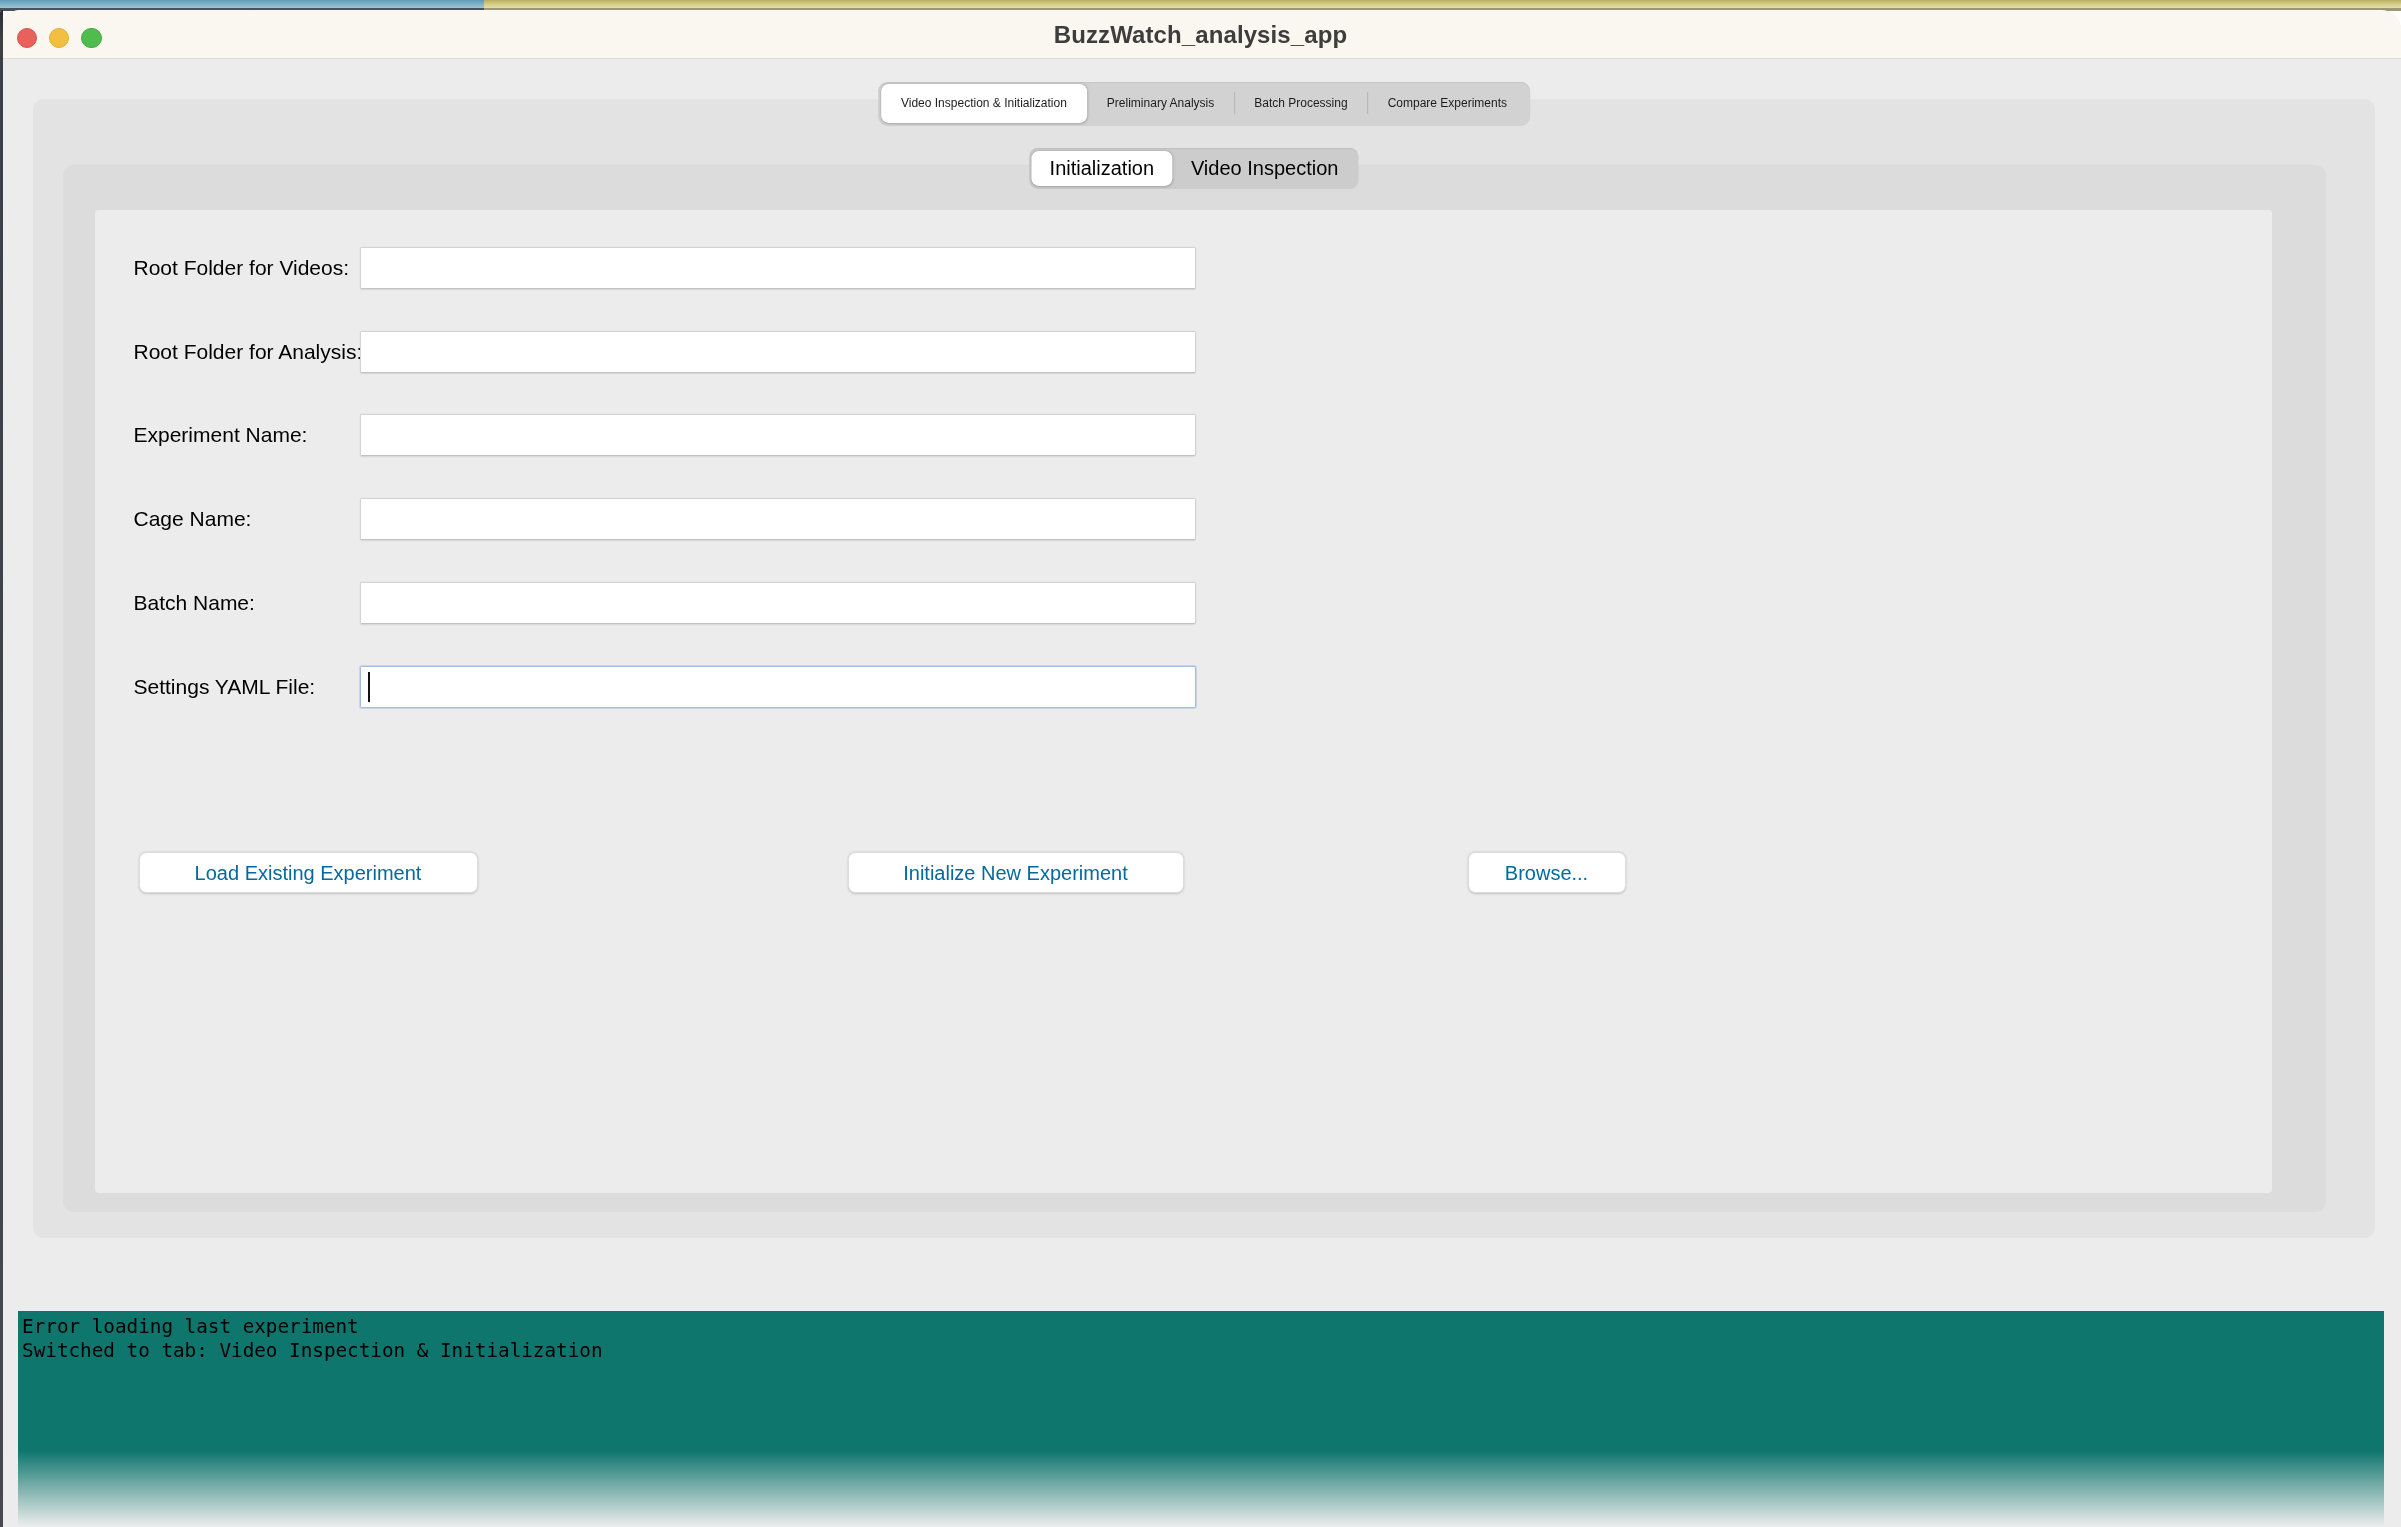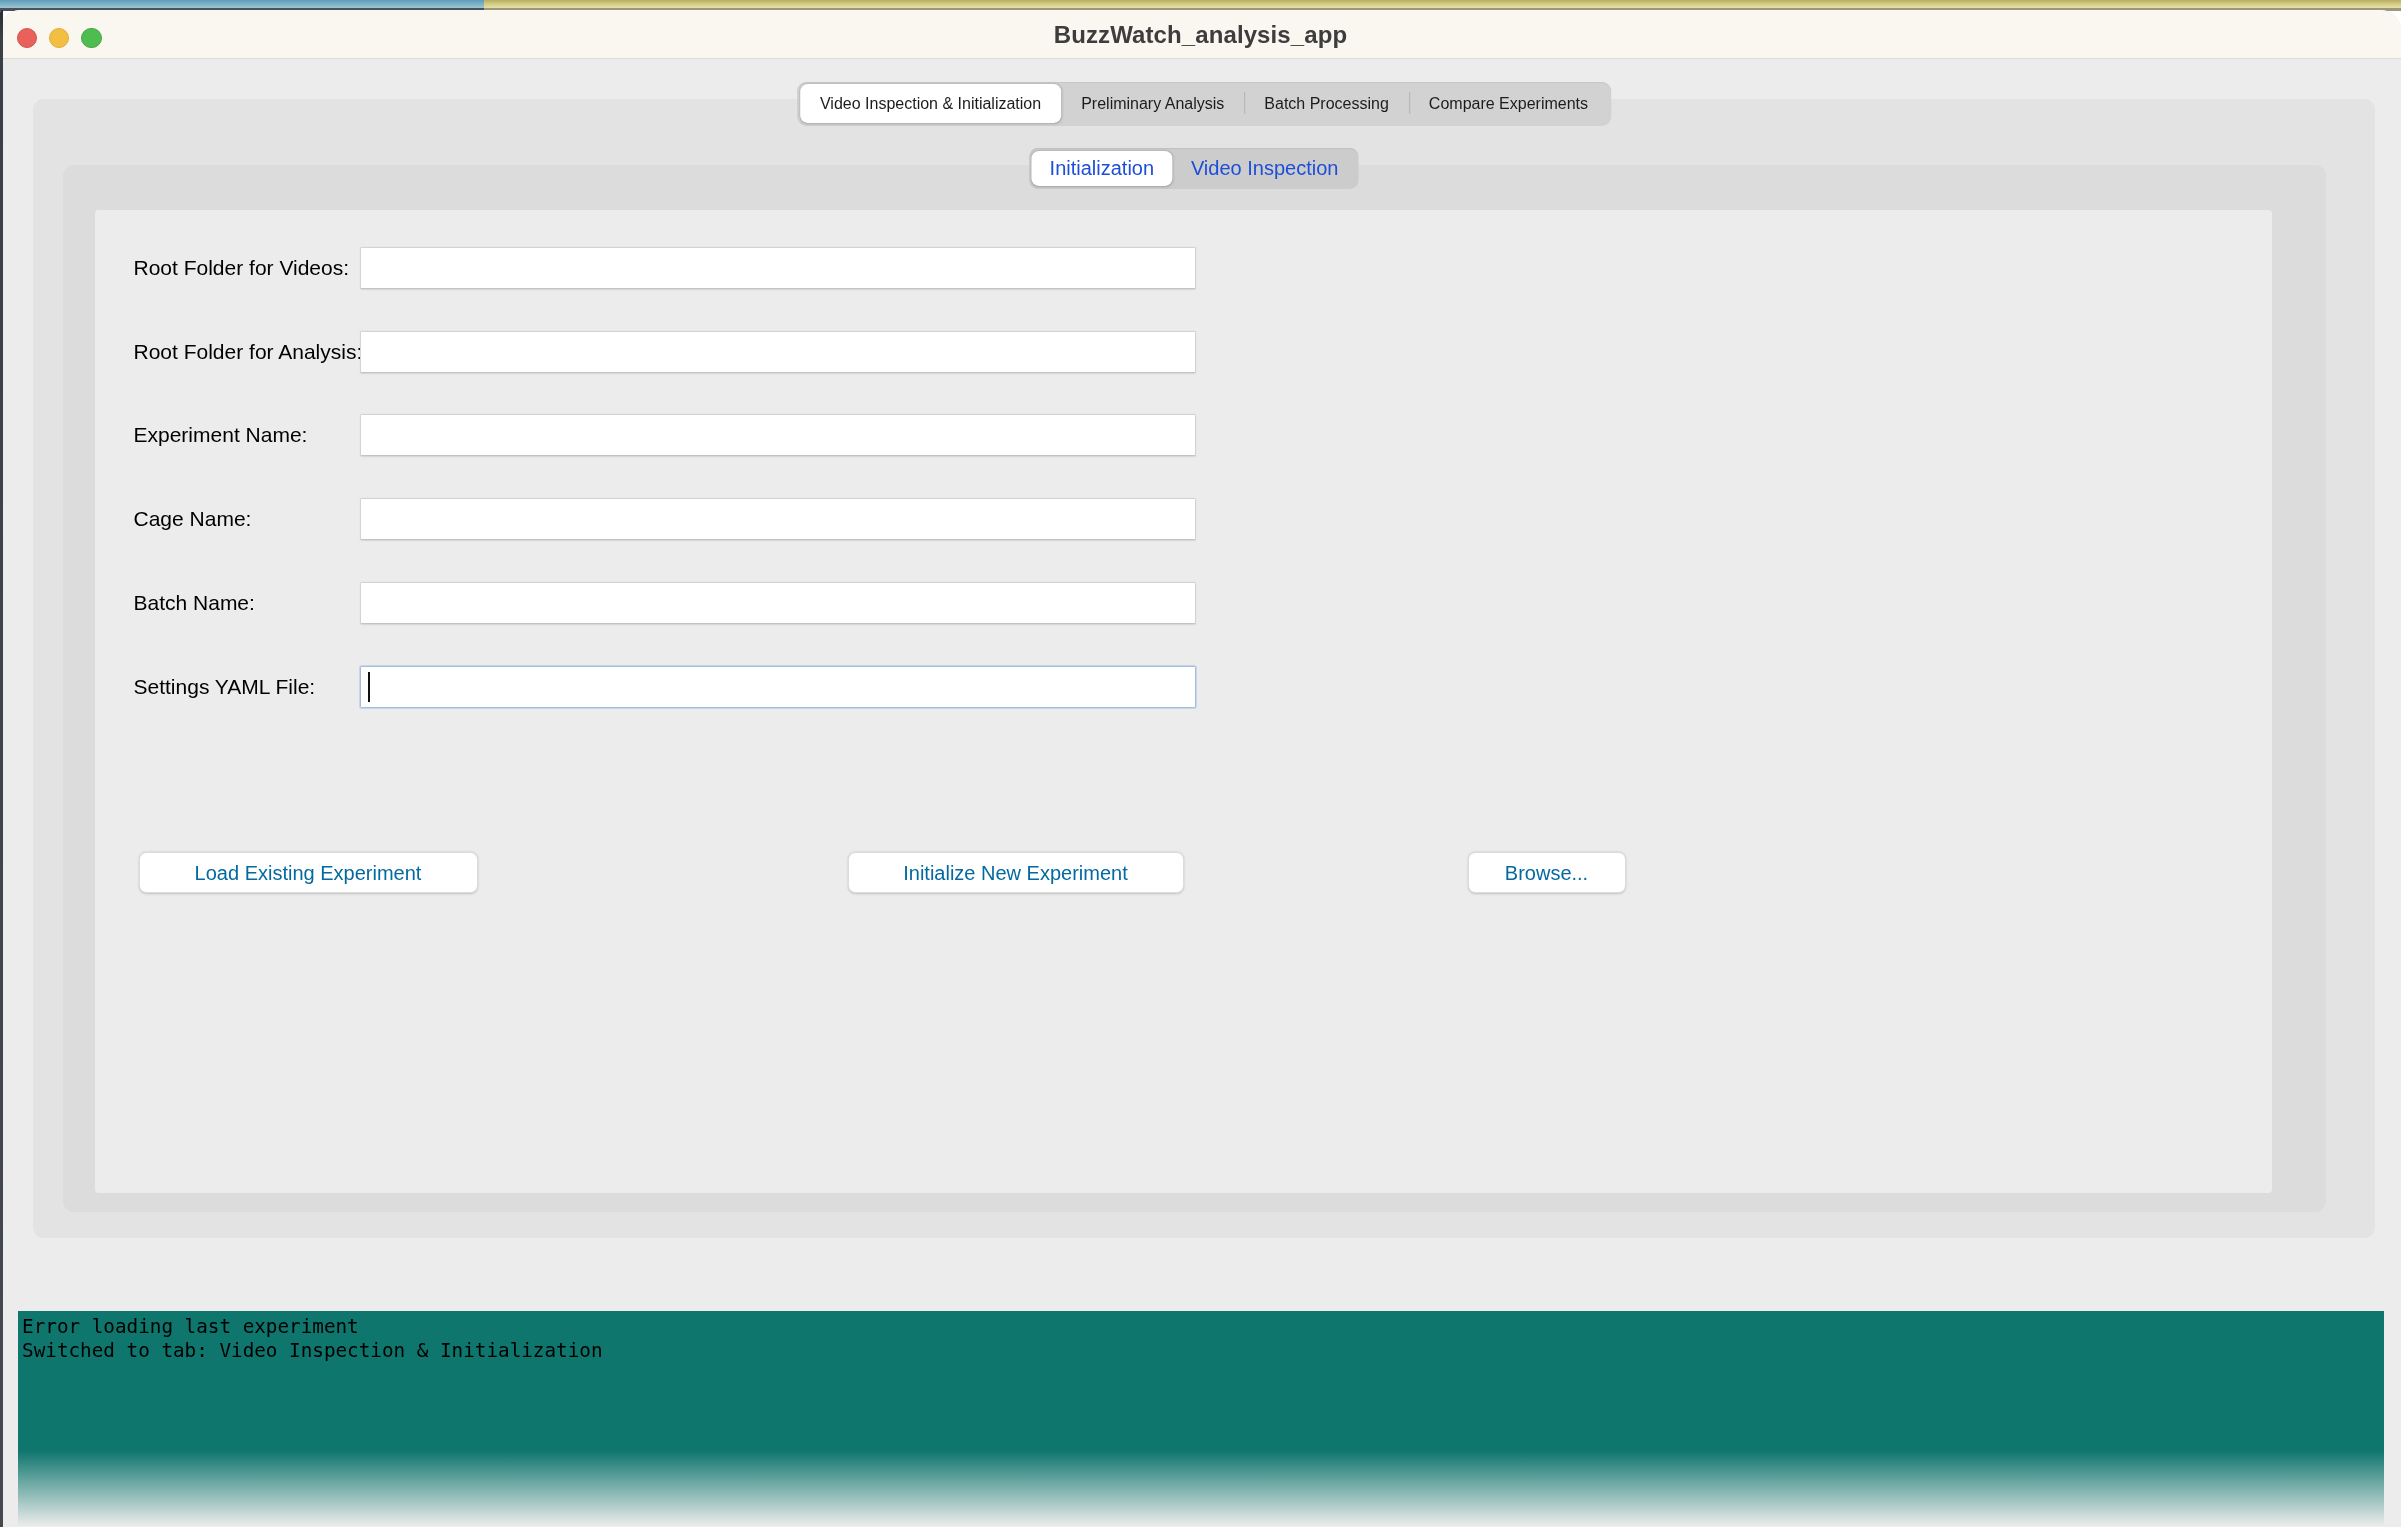--- a/index.html
+++ b/index.html
@@ -113,21 +113,21 @@
     border-radius: 9.2px;
     display: flex;
     align-items: center;
     padding: 0 2.8px;
     box-shadow: inset 0 0.9px 0.9px rgba(0,0,0,.06);
   }
   .main-tab {
     height: 39px;
     line-height: 39px;
     padding: 0 20px;
-    font-size: 16px;
+    font-size: 12px;
     color: #1c1c1c;
     border-radius: 7.4px;
     white-space: nowrap;
     position: relative;
     cursor: default;
   }
   .main-tab + .main-tab::before {
     content: "";
     position: absolute;
     left: 0; top: 8.3px;
@@ -163,21 +163,21 @@
     display: flex;
     align-items: center;
     padding: 0 1.8px;
     box-shadow: inset 0 0.9px 0.9px rgba(0,0,0,.06);
   }
   .sub-tab {
     height: 35px;
     line-height: 35px;
     padding: 0 18.4px;
     font-size: 20px;
-    color: #1d4ed8;
+    color: #000000;
     border-radius: 7.4px;
     white-space: nowrap;
     position: relative;
     cursor: default;
   }
   .sub-tab.active {
     background: #ffffff;
     box-shadow: 0 0.9px 2.8px rgba(0,0,0,.18), 0 0 0 0.5px rgba(0,0,0,.06);
     z-index: 2;
   }

